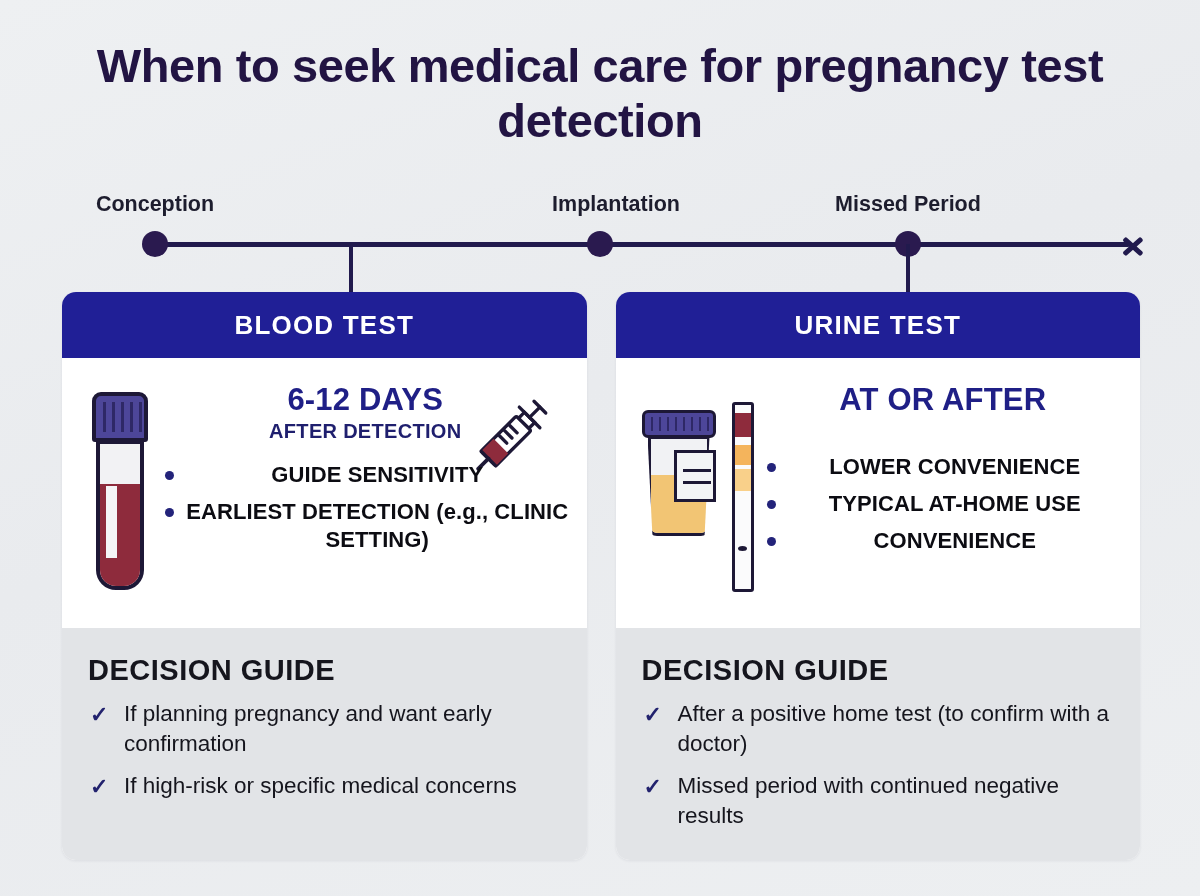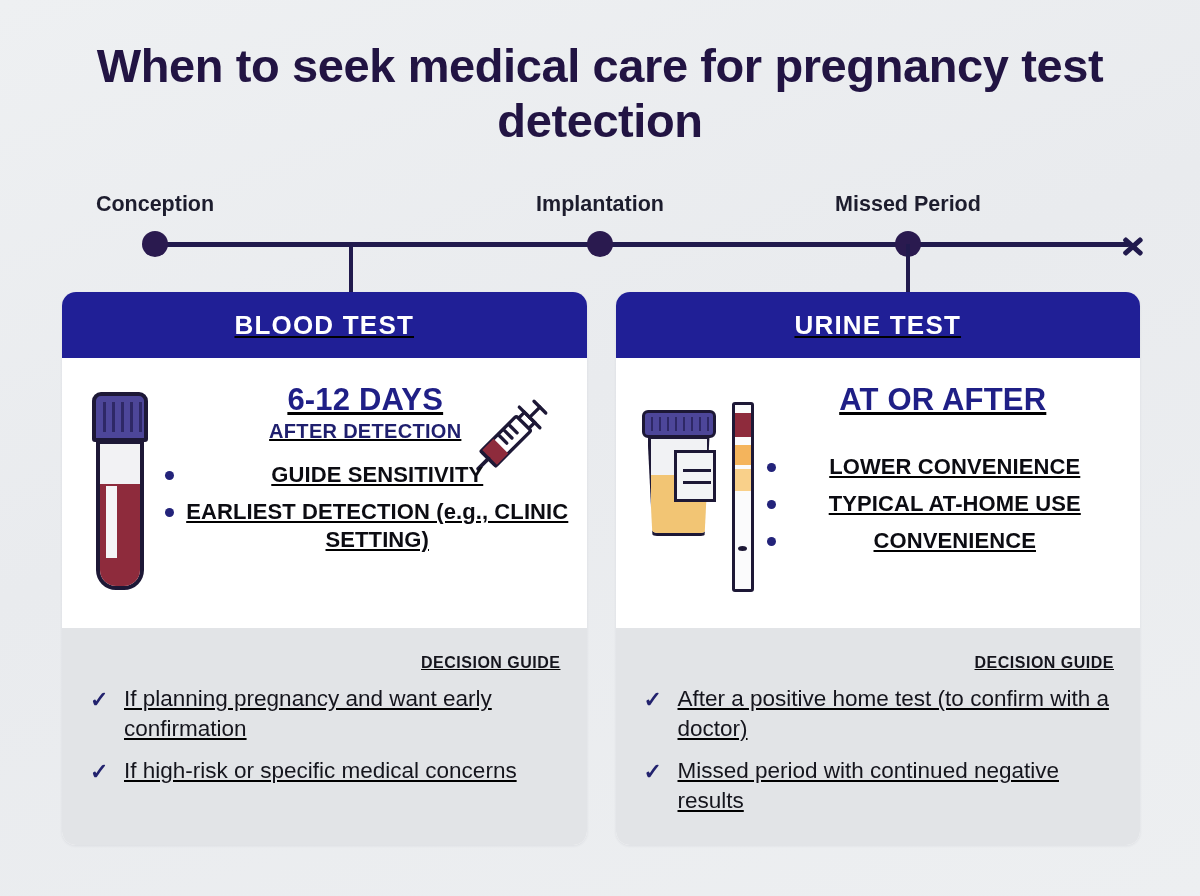--- a/index.html
+++ b/index.html
@@ -104,21 +104,20 @@
     gap: 29px;
   }
   .card {
     flex: 1;
     border-radius: 14px;
     overflow: hidden;
     background: #ffffff;
     box-shadow: 0 1px 3px rgba(30,30,50,0.07);
     display: flex;
     flex-direction: column;
-    text-decoration: underline;
   }
   .card-header {
     background: #201f96;
     color: #ffffff;
     text-align: center;
     font-size: 26px;
     font-weight: bold;
     letter-spacing: 1.2px;
     padding: 18px 10px 17px;
   }
@@ -185,26 +184,25 @@
     background: #23237a;
   }
 
   
   .guide {
     background: #e2e4e7;
     flex: 1;
     padding: 26px 26px 16px 26px;
   }
   .guide-title {
-    font-size: 16px;
+    font-size: 29px;
     font-weight: bold;
     color: #15151d;
     letter-spacing: 0.5px;
     margin-bottom: 12px;
-    text-align: right;
   }
   .guide-list { list-style: none; }
   .guide-list li {
     position: relative;
     padding-left: 36px;
     font-size: 22.5px;
     color: #15151d;
     line-height: 1.34;
     margin-bottom: 12px;
   }
@@ -320,21 +318,21 @@
 <div class="timeline">
   <div class="tl-axis"></div>
   <div class="tl-arrow"></div>
 
   <div class="tl-node">
     <div class="tl-label" style="left:155px;">Conception</div>
     <div class="tl-dot" style="left:155px;"></div>
   </div>
 
   <div class="tl-node">
-    <div class="tl-label" style="left:600px;">Implantation</div>
+    <div class="tl-label" style="left:616px;">Implantation</div>
     <div class="tl-dot" style="left:600px;"></div>
   </div>
 
   <div class="tl-node">
     <div class="tl-label" style="left:908px;">Missed Period</div>
     <div class="tl-dot" style="left:908px;"></div>
   </div>
 
   <div class="tl-drop" style="left:351px;"></div>
   <div class="tl-drop" style="left:908px;"></div>

